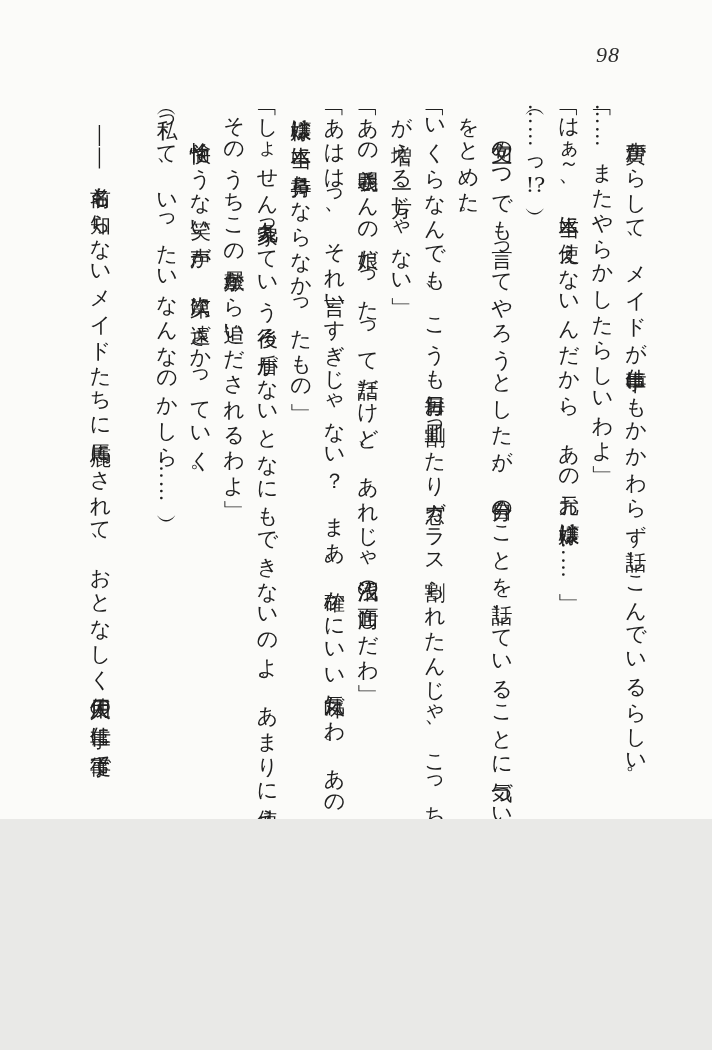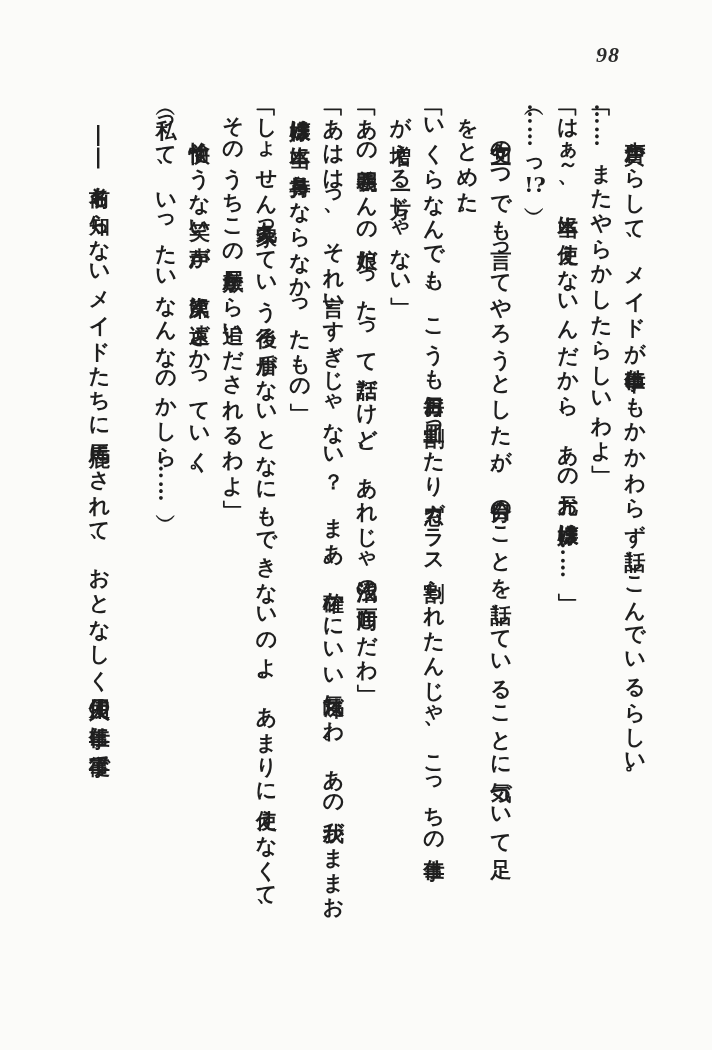--- a/index.html
+++ b/index.html
@@ -3,27 +3,26 @@
 <meta charset="utf-8">
 <style>
   html, body {
     margin: 0;
     padding: 0;
     background: #e9e9e7;
   }
   .page {
     position: relative;
     width: 712px;
-    height: 1050px;
+    height: 819px;
     margin: 0 auto;
     background: #fbfbf9;
     overflow: hidden;
     font-family: "DejaVu Serif", "Liberation Serif", serif;
     color: #1f1f1f;
-    font-weight: bold;
   }
   .page-number {
     position: absolute;
     top: 42px;
     left: 596px;
     font-family: "Liberation Serif", serif;
     font-style: italic;
     font-size: 22px;
     letter-spacing: 1px;
     color: #2b2b2b;

